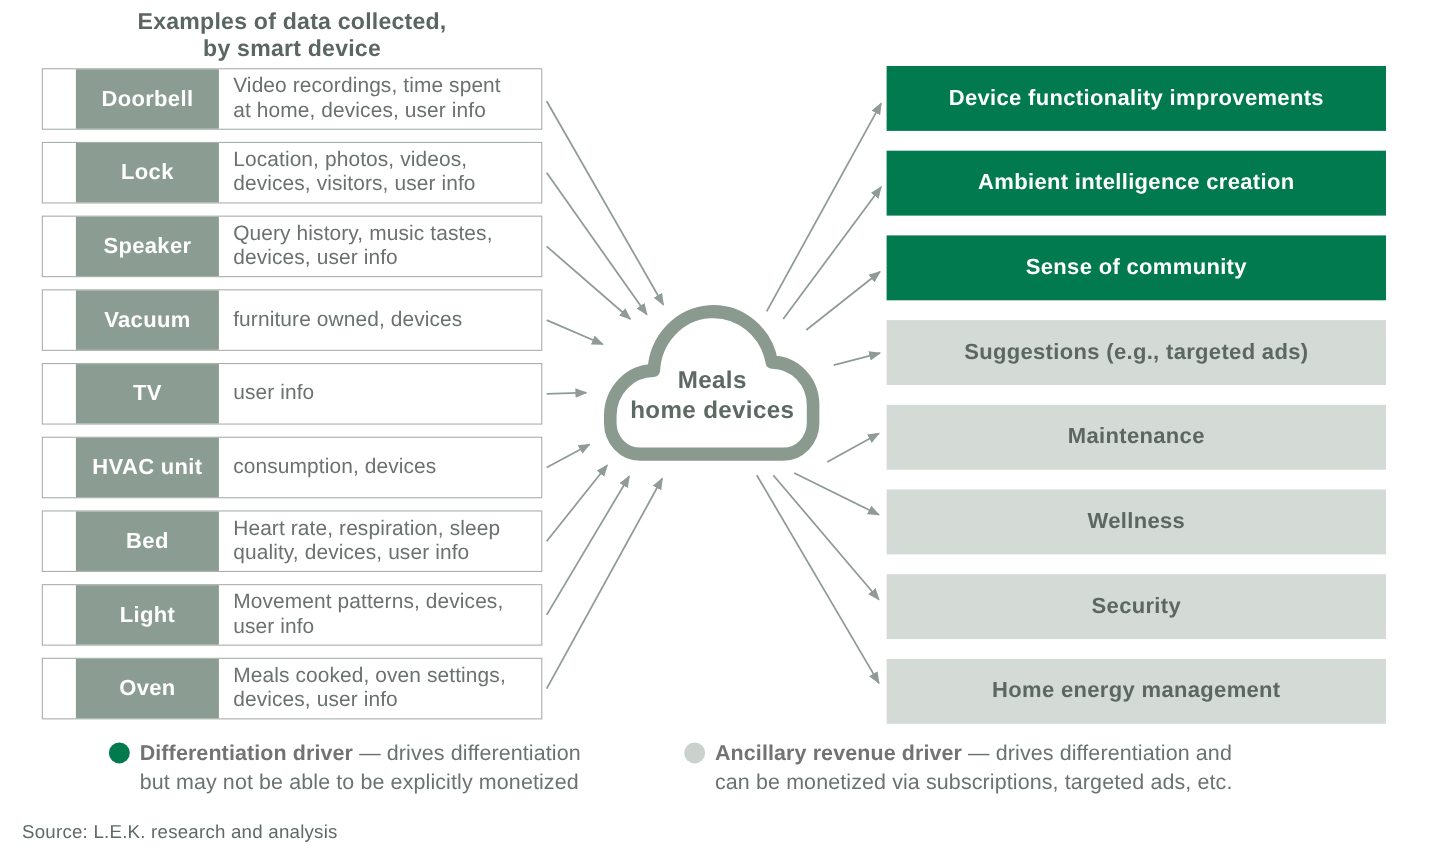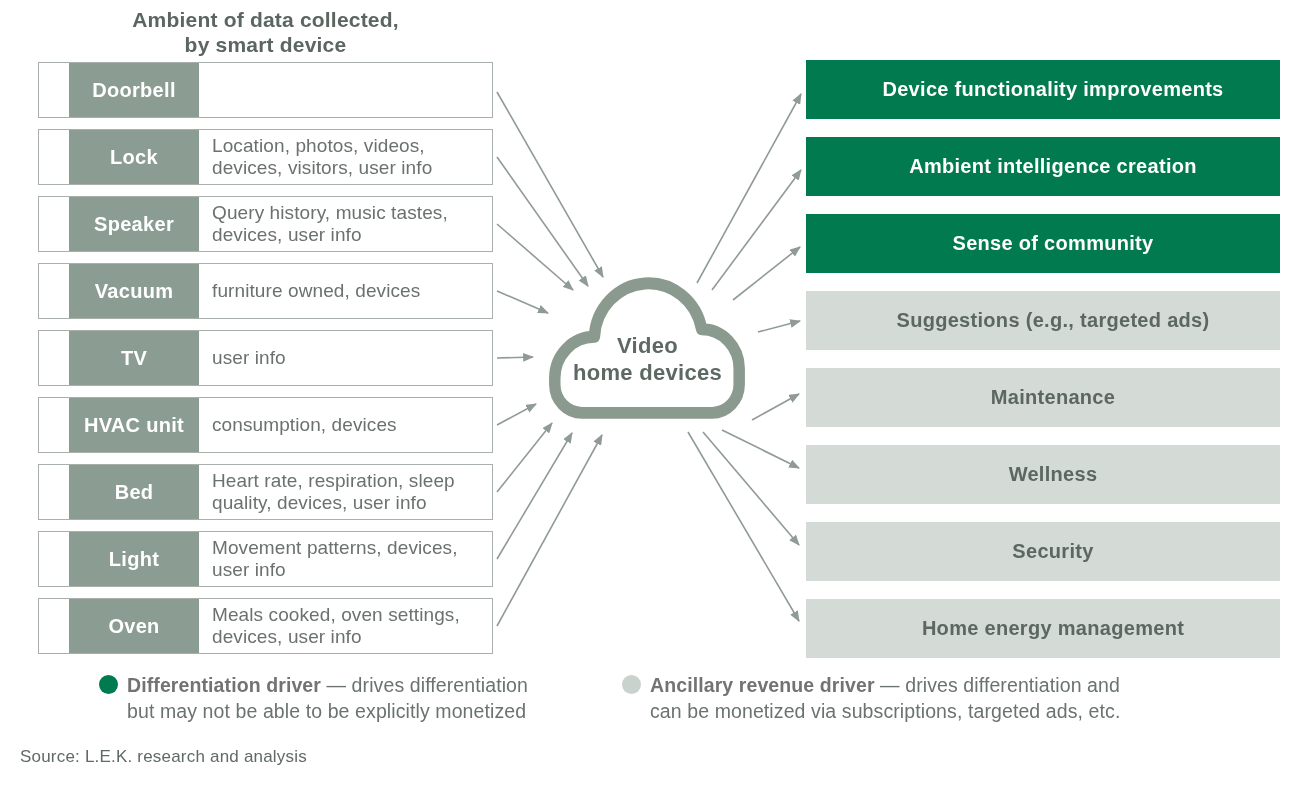--- a/index.html
+++ b/index.html
@@ -24,21 +24,21 @@
   }
   .row-desc{
     flex:1;display:flex;flex-direction:column;justify-content:center;
     padding-left:13px;color:#6b7170;font-size:19px;line-height:22px;letter-spacing:.1px;
   }
 
   
   .bars{position:absolute;left:806px;top:60px;display:flex;flex-direction:column;gap:18px;}
   .bar{
     width:454px;height:59px;display:flex;align-items:center;justify-content:center;
-    font-weight:bold;font-size:20px;letter-spacing:.3px;text-align:center;padding-left:20px;
+    font-weight:bold;font-size:20px;letter-spacing:.3px;text-align:center;
   }
   .bar.green{background:#007a4e;color:#ffffff;}
   .bar.gray{background:#d4dad6;color:#5c6763;}
 
   
   .cloud-svg{position:absolute;left:535px;top:264px;}
   .cloud-label{
     position:absolute;left:535px;top:332px;width:225px;text-align:center;
     font-weight:bold;font-size:22px;line-height:27px;color:#5d6963;letter-spacing:.3px;
   }
@@ -87,27 +87,31 @@
       <line x1="733" y1="300" x2="800" y2="247" marker-end="url(#ah)"></line>
       <line x1="758" y1="332" x2="800" y2="321" marker-end="url(#ah)"></line>
       <line x1="752" y1="420" x2="799" y2="394" marker-end="url(#ah)"></line>
       <line x1="722" y1="430" x2="799" y2="468" marker-end="url(#ah)"></line>
       <line x1="703" y1="432" x2="799" y2="545" marker-end="url(#ah)"></line>
       <line x1="688" y1="432" x2="799" y2="621" marker-end="url(#ah)"></line>
     </g>
   </svg>
 
   <div class="col-title left">
-    <div>Ambient of data collected,</div>
+    <div>Examples of data collected,</div>
     <div>by smart device</div>
   </div>
 
   <div class="rows">
     <div class="row">
       <div class="row-label">Doorbell</div>
+      <div class="row-desc">
+        <span>Video recordings, time spent</span>
+        <span>at home, devices, user info</span>
+      </div>
     </div>
     <div class="row">
       <div class="row-label">Lock</div>
       <div class="row-desc">
         <span>Location, photos, videos,</span>
         <span>devices, visitors, user info</span>
       </div>
     </div>
     <div class="row">
       <div class="row-label">Speaker</div>
@@ -154,21 +158,21 @@
         <span>Meals cooked, oven settings,</span>
         <span>devices, user info</span>
       </div>
     </div>
   </div>
 
   <svg class="cloud-svg" width="225" height="163" viewBox="0 0 216 150" preserveAspectRatio="none">
     <path d="M 45 137 A 26 26 0 0 1 19 111 L 19 105 A 38 38 0 0 1 57 67 A 52 52 0 0 1 160 60 A 36 36 0 0 1 196 96 L 196 111 A 26 26 0 0 1 170 137 Z" fill="#ffffff" stroke="#8a9a8e" stroke-width="11" stroke-linejoin="round" stroke-linecap="round"></path>
   </svg>
   <div class="cloud-label">
-    <div>Video</div>
+    <div>Meals</div>
     <div>home devices</div>
   </div>
 
 
   <div class="bars">
     <div class="bar green">Device functionality improvements</div>
     <div class="bar green">Ambient intelligence creation</div>
     <div class="bar green">Sense of community</div>
     <div class="bar gray">Suggestions (e.g., targeted ads)</div>
     <div class="bar gray">Maintenance</div>

